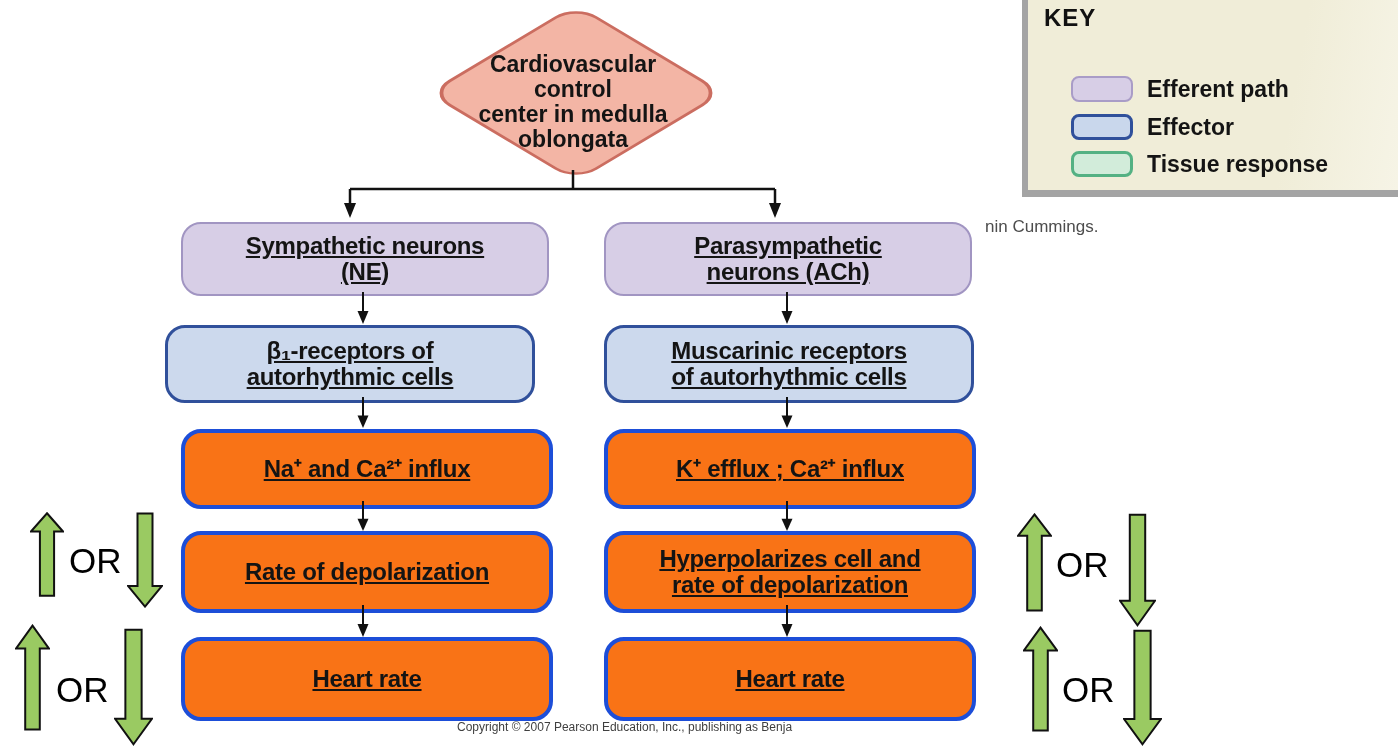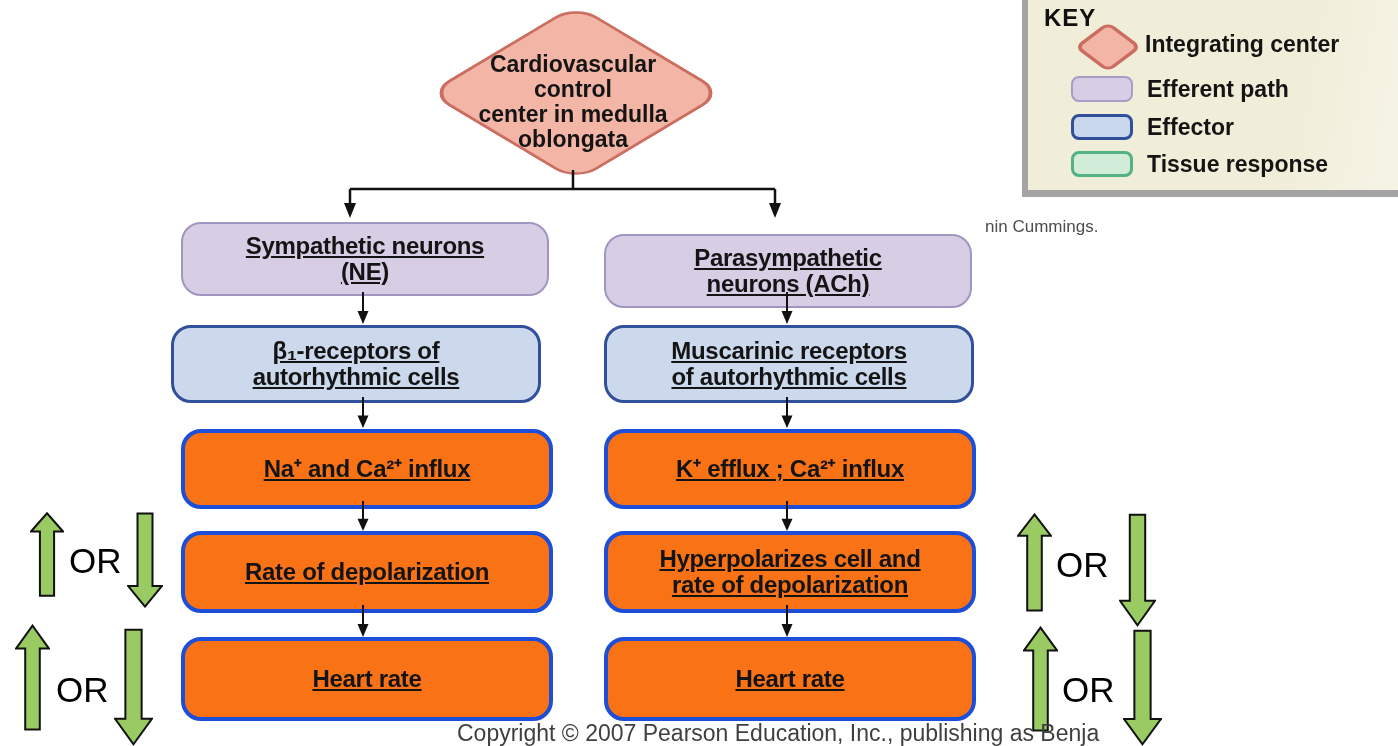--- a/index.html
+++ b/index.html
@@ -43,21 +43,21 @@
   .swatch-rect{width:62px;height:26px;border-radius:8px;box-sizing:border-box;}
   .swatch-purple{background:#d7cee6;border:2.5px solid #a99cc7;}
   .swatch-blue{background:#c9d7ec;border:3px solid #30509b;}
   .swatch-green{background:#d2ecda;border:3px solid #54b183;}
   .swatch-diamond-wrap{position:relative;width:57px;height:44px;}
   .swatch-diamond{
     position:absolute;left:50%;top:50%;width:30px;height:30px;margin:-15px 0 0 -15px;
     background:#f3b5a5;border:3px solid #cb6d60;border-radius:7px;
     transform:scaleX(1.33) rotate(45deg);
   }
-  .footer-text{position:absolute;font-size:23px;color:#3f3f3f;}
+  .footer-text{position:absolute;font-size:12px;color:#3f3f3f;}
   .credit-frag{position:absolute;font-size:17px;color:#4d4d4d;}
 </style>
 </head>
 <body>
 
 <div id="stage">
 
   <div class="diamond-wrap">
     <div class="diamond-shape"></div>
   </div>
@@ -74,39 +74,39 @@
     <line x1="435" y1="19" x2="435" y2="34" stroke="#111" stroke-width="2.5"></line>
     <polygon points="429,33 441,33 435,48" fill="#111"></polygon>
   </svg>
 
   <div class="box efferent" style="left:181px;top:222px;width:364px;height:70px;">Sympathetic neurons
 (NE)</div>
   <svg class="abs" style="left:355px;top:292px;" width="16" height="32" viewBox="0 0 16 32" preserveAspectRatio="none">
     <line x1="8" y1="0" x2="8" y2="20" stroke="#111" stroke-width="2"></line>
       <polygon points="2.5,19 13.5,19 8,32" fill="#111"></polygon>
   </svg>
-  <div class="box effector" style="left:171px;top:325px;width:364px;height:72px;">β₁-receptors of
+  <div class="box effector" style="left:165px;top:325px;width:364px;height:72px;">β₁-receptors of
 autorhythmic cells</div>
   <svg class="abs" style="left:355px;top:397px;" width="16" height="31" viewBox="0 0 16 32" preserveAspectRatio="none">
     <line x1="8" y1="0" x2="8" y2="20" stroke="#111" stroke-width="2"></line>
       <polygon points="2.5,19 13.5,19 8,32" fill="#111"></polygon>
   </svg>
   <div class="box response" style="left:181px;top:429px;width:364px;height:72px;">Na⁺ and Ca²⁺ influx</div>
   <svg class="abs" style="left:355px;top:501px;" width="16" height="30" viewBox="0 0 16 32" preserveAspectRatio="none">
     <line x1="8" y1="0" x2="8" y2="20" stroke="#111" stroke-width="2"></line>
       <polygon points="2.5,19 13.5,19 8,32" fill="#111"></polygon>
   </svg>
   <div class="box response" style="left:181px;top:531px;width:364px;height:74px;">Rate of depolarization</div>
   <svg class="abs" style="left:355px;top:605px;" width="16" height="32" viewBox="0 0 16 32" preserveAspectRatio="none">
     <line x1="8" y1="0" x2="8" y2="20" stroke="#111" stroke-width="2"></line>
       <polygon points="2.5,19 13.5,19 8,32" fill="#111"></polygon>
   </svg>
   <div class="box response" style="left:181px;top:637px;width:364px;height:76px;">Heart rate</div>
 
-  <div class="box efferent" style="left:604px;top:222px;width:364px;height:70px;margin-top:12px;">Parasympathetic
+  <div class="box efferent" style="left:604px;top:222px;width:364px;height:70px;">Parasympathetic
 neurons (ACh)</div>
   <svg class="abs" style="left:779px;top:292px;" width="16" height="32" viewBox="0 0 16 32" preserveAspectRatio="none">
     <line x1="8" y1="0" x2="8" y2="20" stroke="#111" stroke-width="2"></line>
       <polygon points="2.5,19 13.5,19 8,32" fill="#111"></polygon>
   </svg>
   <div class="box effector" style="left:604px;top:325px;width:364px;height:72px;">Muscarinic receptors
 of autorhythmic cells</div>
   <svg class="abs" style="left:779px;top:397px;" width="16" height="31" viewBox="0 0 16 32" preserveAspectRatio="none">
     <line x1="8" y1="0" x2="8" y2="20" stroke="#111" stroke-width="2"></line>
       <polygon points="2.5,19 13.5,19 8,32" fill="#111"></polygon>
@@ -152,26 +152,20 @@
     <polygon points="18,1.5 35,23 25.5,23 25.5,98.5 10.5,98.5 10.5,23 1,23" fill="#9aca62" stroke="#111" stroke-width="2" vector-effect="non-scaling-stroke"></polygon>
   </svg>
   <div class="or" style="left:1062px;top:670px;">OR</div>
   <svg class="abs" style="left:1123px;top:629px;" width="39" height="117" viewBox="0 0 36 100" preserveAspectRatio="none">
     <polygon points="18,98.5 35,77 25.5,77 25.5,1.5 10.5,1.5 10.5,77 1,77" fill="#9aca62" stroke="#111" stroke-width="2" vector-effect="non-scaling-stroke"></polygon>
   </svg>
 
   <div class="key-panel">
     <div class="key-title">KEY</div>
 
-    <div class="key-row" style="left:48px;top:32px;height:44px;">
-      <div class="swatch-diamond-wrap">
-        <div class="swatch-diamond"></div>
-      </div>
-      <div class="key-label" style="margin-left:12px;">Integrating center</div>
-    </div>
 
     <div class="key-row" style="left:43px;top:124px;height:26px;">
       <div class="swatch-rect swatch-blue"></div>
       <div class="key-label" style="margin-left:14px;">Effector</div>
     </div>
 
     <div class="key-row" style="left:43px;top:86px;height:26px;">
       <div class="swatch-rect swatch-purple"></div>
       <div class="key-label" style="margin-left:14px;">Efferent path</div>
     </div>

